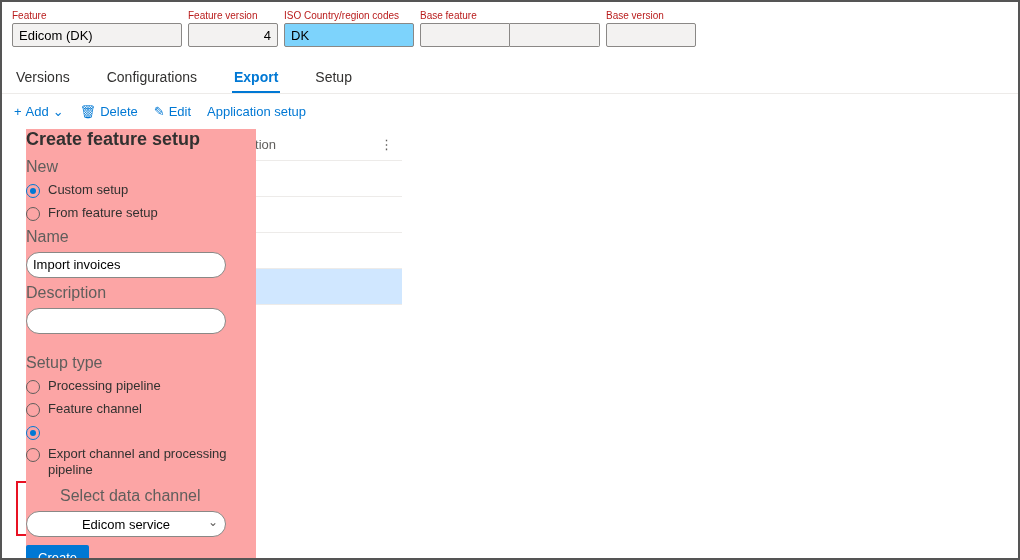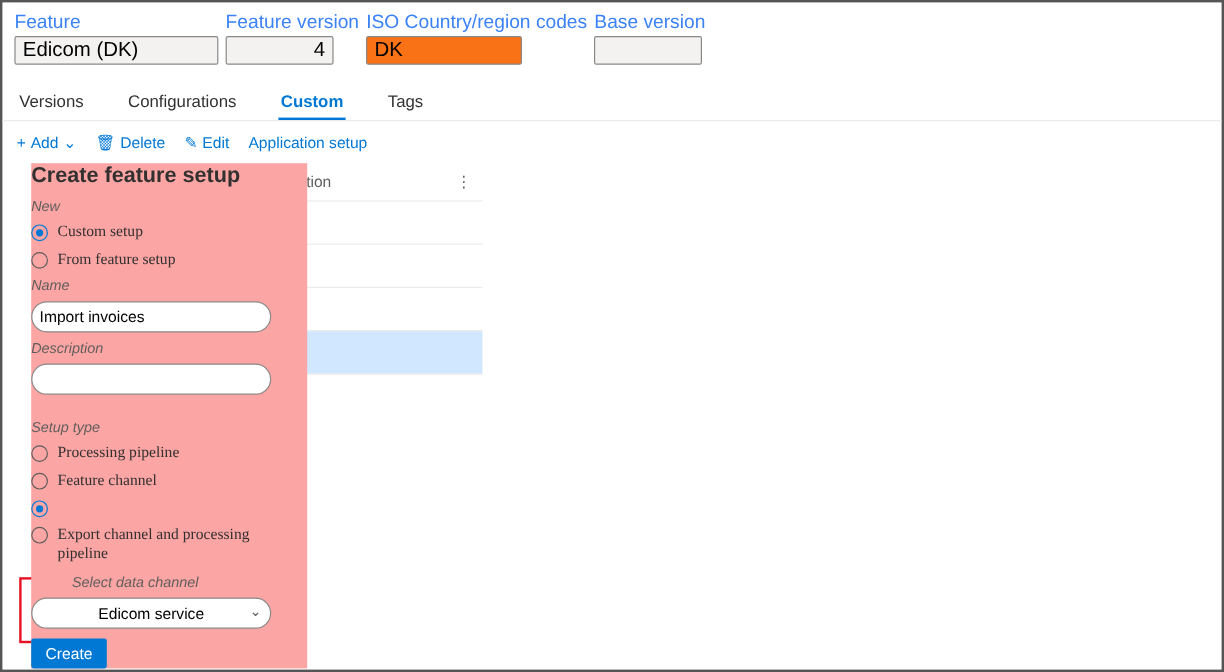--- a/index.html
+++ b/index.html
@@ -1,80 +1,87 @@
 <!DOCTYPE html>
 <html><head>
 <meta charset="utf-8">
 <style>
 * { box-sizing: border-box; margin: 0; padding: 0; }
 body { font-family: "Segoe UI", Arial, sans-serif; font-size: 13px; color: #323130; background: #fff; width: 1020px; height: 560px; border: 2px solid #555; overflow: hidden; position: relative; }
 .header-fields { display: flex; gap: 6px; padding: 8px 10px 10px 10px; }
 .field-group { display: flex; flex-direction: column; }
-.field-label { font-size: 16px; color: #3b82f6; margin-bottom: 2px; }
-.field-input { border: 1px solid #8a8886; background: #f3f2f1; padding: 3px 6px; height: 24px; font-size: 17px; border-radius: 2px; }
-.field-input.white { background: #f97316; }
+.field-label { font-size: 10px; color: #b91c1c; margin-bottom: 2px; }
+.field-input { border: 1px solid #8a8886; background: #f3f2f1; padding: 3px 6px; height: 24px; font-size: 13px; border-radius: 2px; }
+.field-input.white { background: #7dd3fc; }
 .w-feat { width: 170px; }
 .w-ver { width: 90px; text-align: right; }
 .w-iso { width: 130px; }
 .w-base { width: 90px; }
 .w-basev { width: 90px; }
 .tabs { display: flex; gap: 33px; padding: 6px 12px 0 12px; border-bottom: 1px solid #edebe9; }
 .tab { padding: 6px 2px; font-size: 14px; color: #323130; cursor: pointer; border-bottom: 2px solid transparent; }
 .tab.active { color: #0078d4; border-bottom: 2px solid #0078d4; font-weight: 600; }
 .toolbar { display: flex; gap: 16px; padding: 10px 12px; align-items: center; }
 .tool-btn { display: inline-flex; align-items: center; gap: 4px; color: #0078d4; font-size: 13px; cursor: pointer; }
 .tool-btn .ic { font-size: 13px; }
 .content-area { position: relative; }
 .table-bg { position: absolute; left: 235px; top: 0; width: 165px; }
 .th-row { height: 32px; display: flex; align-items: center; padding: 0 8px; color: #605e5c; font-size: 13px; border-bottom: 1px solid #edebe9; justify-content: space-between; }
 .dots { color: #605e5c; letter-spacing: 1px; }
 .tr-row { height: 36px; border-bottom: 1px solid #edebe9; }
 .tr-row.sel { background: #d0e7ff; }
 .panel { position: absolute; left: 24px; top: 0; width: 230px; background: #fca5a5; z-index: 10; padding-right: 10px; }
 .panel h2 { font-size: 18px; font-weight: 600; margin-bottom: 8px; }
-.section-label { font-size: 12px; color: #605e5c; margin: 6px 0 4px 0; font-style: italic; }
+.section-label { font-size: 16px; color: #605e5c; margin: 6px 0 4px 0; }
 .radio-row { display: flex; align-items: flex-start; gap: 8px; margin: 6px 0; font-size: 13px; }
 .radio { width: 14px; height: 14px; border: 1px solid #605e5c; border-radius: 50%; display: inline-flex; align-items: center; justify-content: center; margin-top: 2px; flex-shrink: 0; }
 .radio.checked { border-color: #0078d4; }
 .radio.checked::after { content: ""; width: 6px; height: 6px; background: #0078d4; border-radius: 50%; }
 .panel-input { width: 200px; border: 1px solid #8a8886; padding: 4px 6px; font-size: 13px; height: 26px; border-radius: 13px; margin-top: 2px; }
 .select-wrap { position: relative; width: 200px; }
 .select-wrap .chev { position: absolute; right: 8px; top: 6px; color: #605e5c; font-size: 12px; pointer-events: none; }
 .highlight-box { position: absolute; border: 2px solid #e81123; pointer-events: none; }
 .hl1 { left: 14px; top: 479px; width: 210px; height: 55px; }
 .create-btn { background: #0078d4; color: #fff; border: none; padding: 5px 12px; font-size: 13px; border-radius: 2px; cursor: pointer; margin-top: 8px; }
-.radio-label { line-height: 1.3; font-family: Liberation Serif, serif; }
+.radio-label { line-height: 1.3; }
 </style>
 </head>
 <body>
 
 <div class="header-fields">
   <div class="field-group">
     <span class="field-label">Feature</span>
     <input class="field-input w-feat" readonly="" value="Edicom (DK)" style="">
   </div>
   <div class="field-group">
     <span class="field-label">Feature version</span>
     <input class="field-input w-ver" readonly="" value="4" style="">
   </div>
   <div class="field-group">
     <span class="field-label">ISO Country/region codes</span>
     <input class="field-input white w-iso" value="DK" style="">
   </div>
   <div class="field-group">
+    <span class="field-label">Base feature</span>
+    <div style="display:flex;">
+      <input class="field-input w-base" style="border-radius: 2px 0px 0px 2px;" readonly="" value="">
+      <input class="field-input w-base" style="border-left: none; border-radius: 0px 2px 2px 0px;" readonly="">
+    </div>
+  </div>
+  <div class="field-group">
     <span class="field-label">Base version</span>
     <input class="field-input w-basev" readonly="" value="" style="">
   </div>
 </div>
 
 <div class="tabs">
   <div class="tab">Versions</div>
   <div class="tab">Configurations</div>
-  <div class="tab active">Custom</div>
-  <div class="tab">Tags</div>
+  <div class="tab active">Export</div>
+  <div class="tab">Setup</div>
 </div>
 
 <div class="toolbar">
   <span class="tool-btn">
     <span class="ic">+</span>
     <span>Add</span>
     <span class="ic">⌄</span>
   </span>
   <span class="tool-btn">
     <span class="ic">🗑</span>

